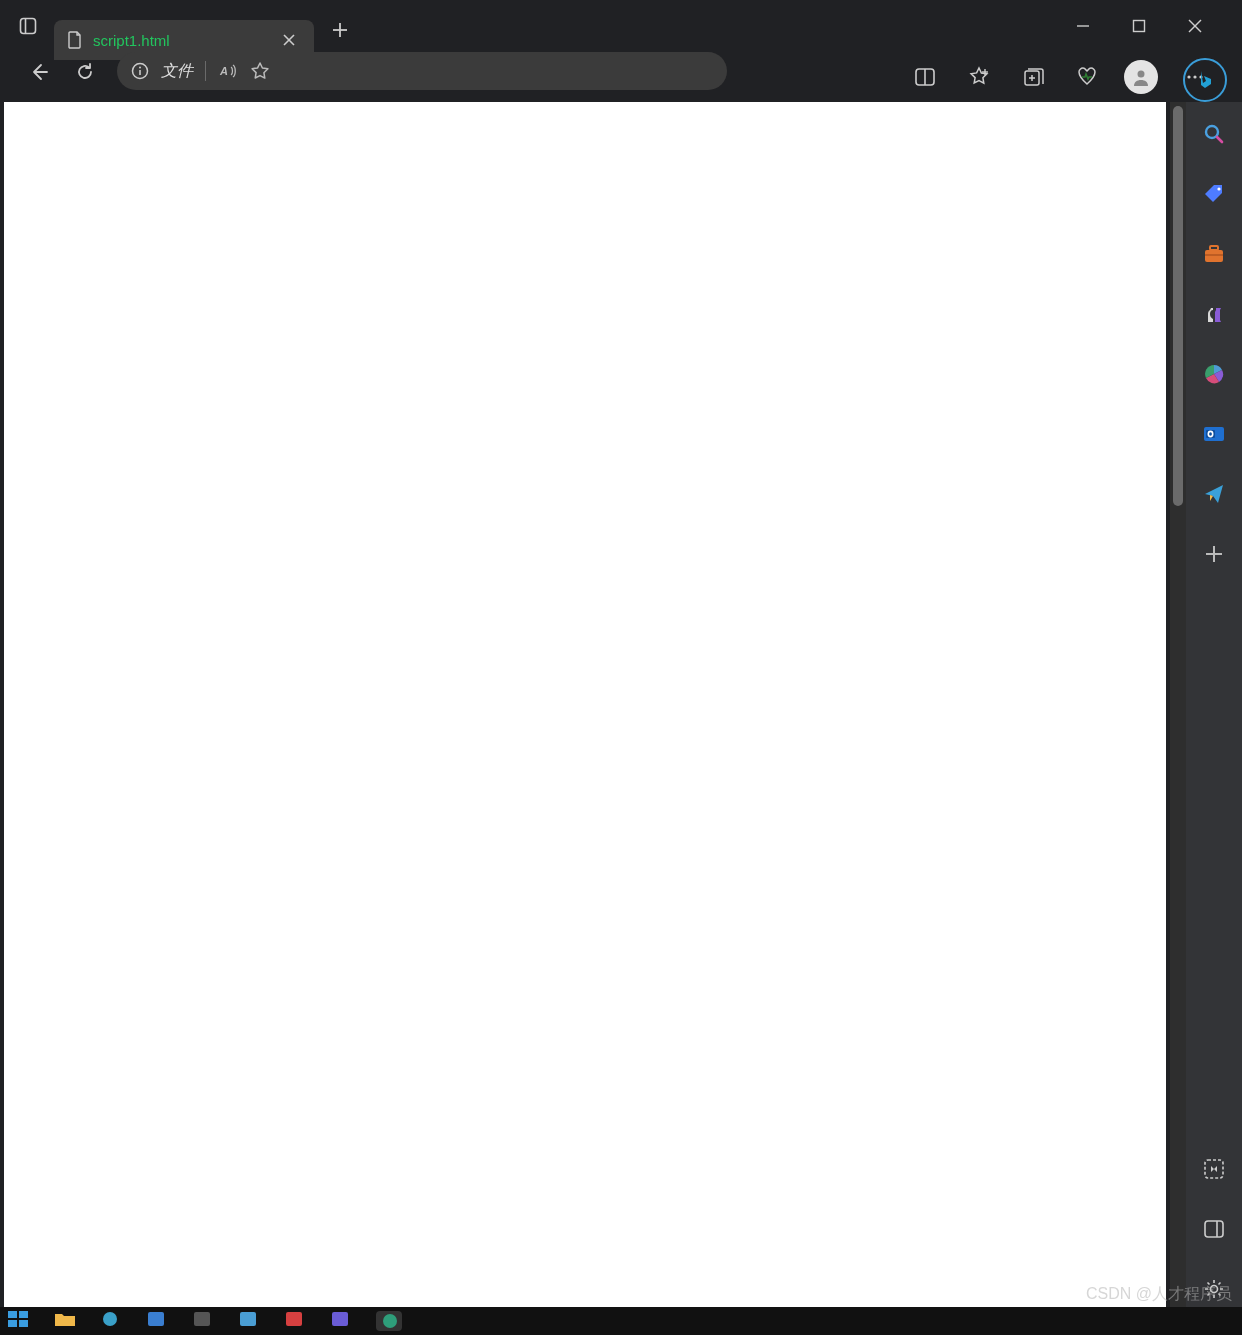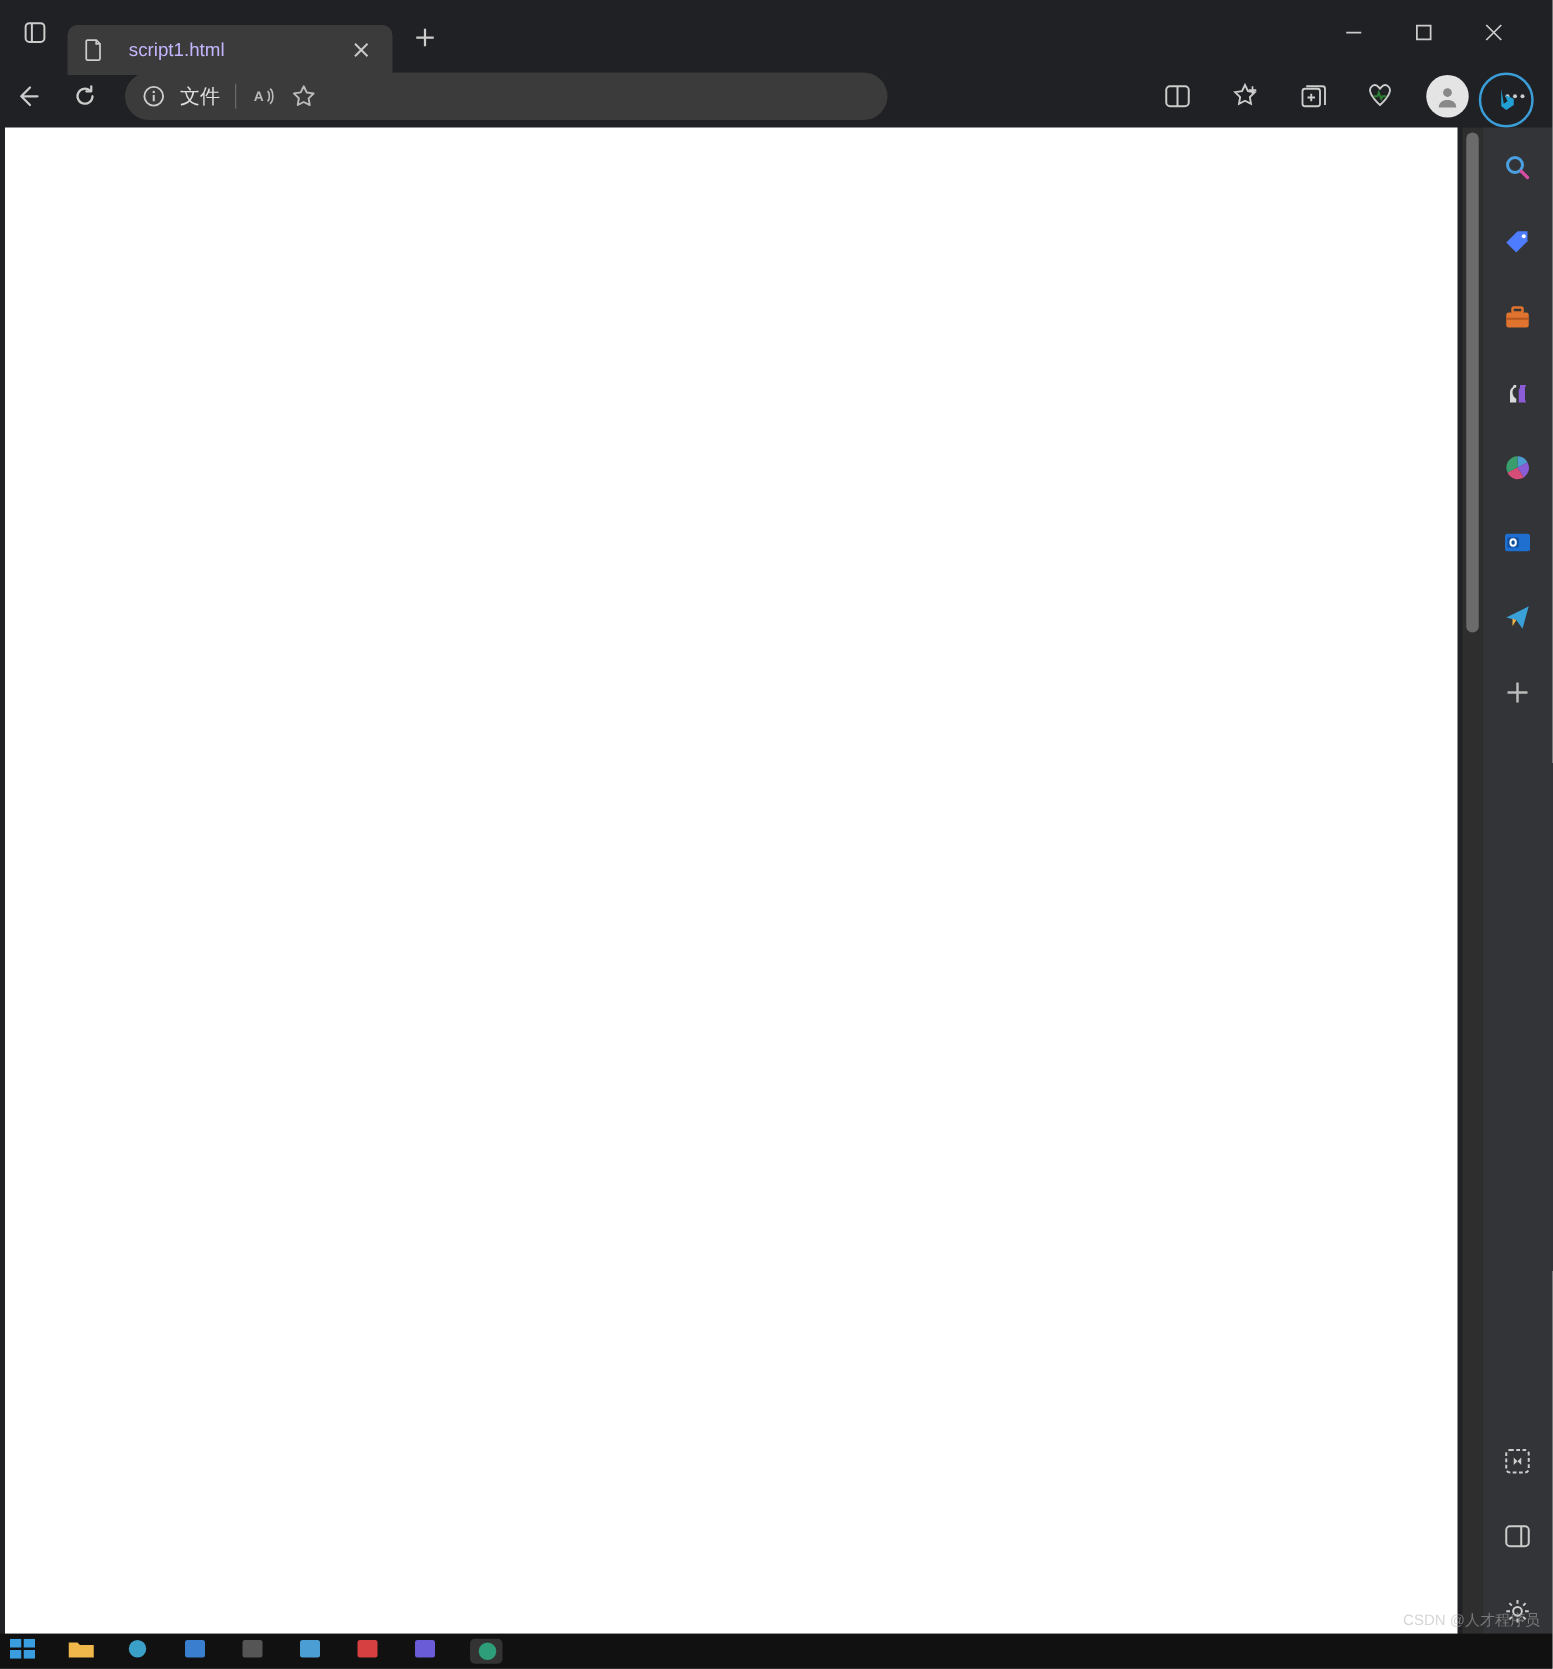--- a/index.html
+++ b/index.html
@@ -27,23 +27,23 @@
     margin-right: 8px;
   }
   .tab {
     height: 40px;
     background: #3b3b3b;
     border-radius: 8px 8px 0 0;
     display: flex;
     align-items: center;
     padding: 0 12px;
     min-width: 260px;
-    color: #c4b5fd;
+    color: #22c55e;
     font-size: 15px;
-    gap: 19px;
+    gap: 9px;
     margin-top: 28px;
   }
   .tab-title { flex: 1; }
   .tab-close {
     width: 26px; height: 26px;
     display: flex; align-items: center; justify-content: center;
     border-radius: 4px;
     cursor: pointer;
     color: #ccc;
   }
@@ -62,23 +62,23 @@
     padding-right: 24px;
     color: #ccc;
   }
   .win-btn { cursor: pointer; padding: 6px; }
 
   
   .toolbar {
     height: 50px;
     background: #202124;
     display: flex;
-    align-items: center;
-    padding: 0 2px;
+    padding: 0 19px;
     gap: 6px;
+    font-style: italic;
   }
   .nav-btn {
     width: 40px; height: 40px;
     display: flex; align-items: center; justify-content: center;
     cursor: pointer;
     color: #ccc;
     border-radius: 6px;
   }
   .addr-bar {
     flex: 1;
@@ -191,21 +191,21 @@
     width: 26px; height: 20px;
     cursor: pointer;
   }
 
   
   .watermark {
     position: absolute;
     right: 10px;
     bottom: 30px;
     color: rgba(180,180,180,0.55);
-    font-size: 12px;
+    font-size: 16px;
     font-family: sans-serif;
     pointer-events: none;
   }
 
   svg { display: block; }
 </style>
 </head>
 <body>
 
 <div class="titlebar">

